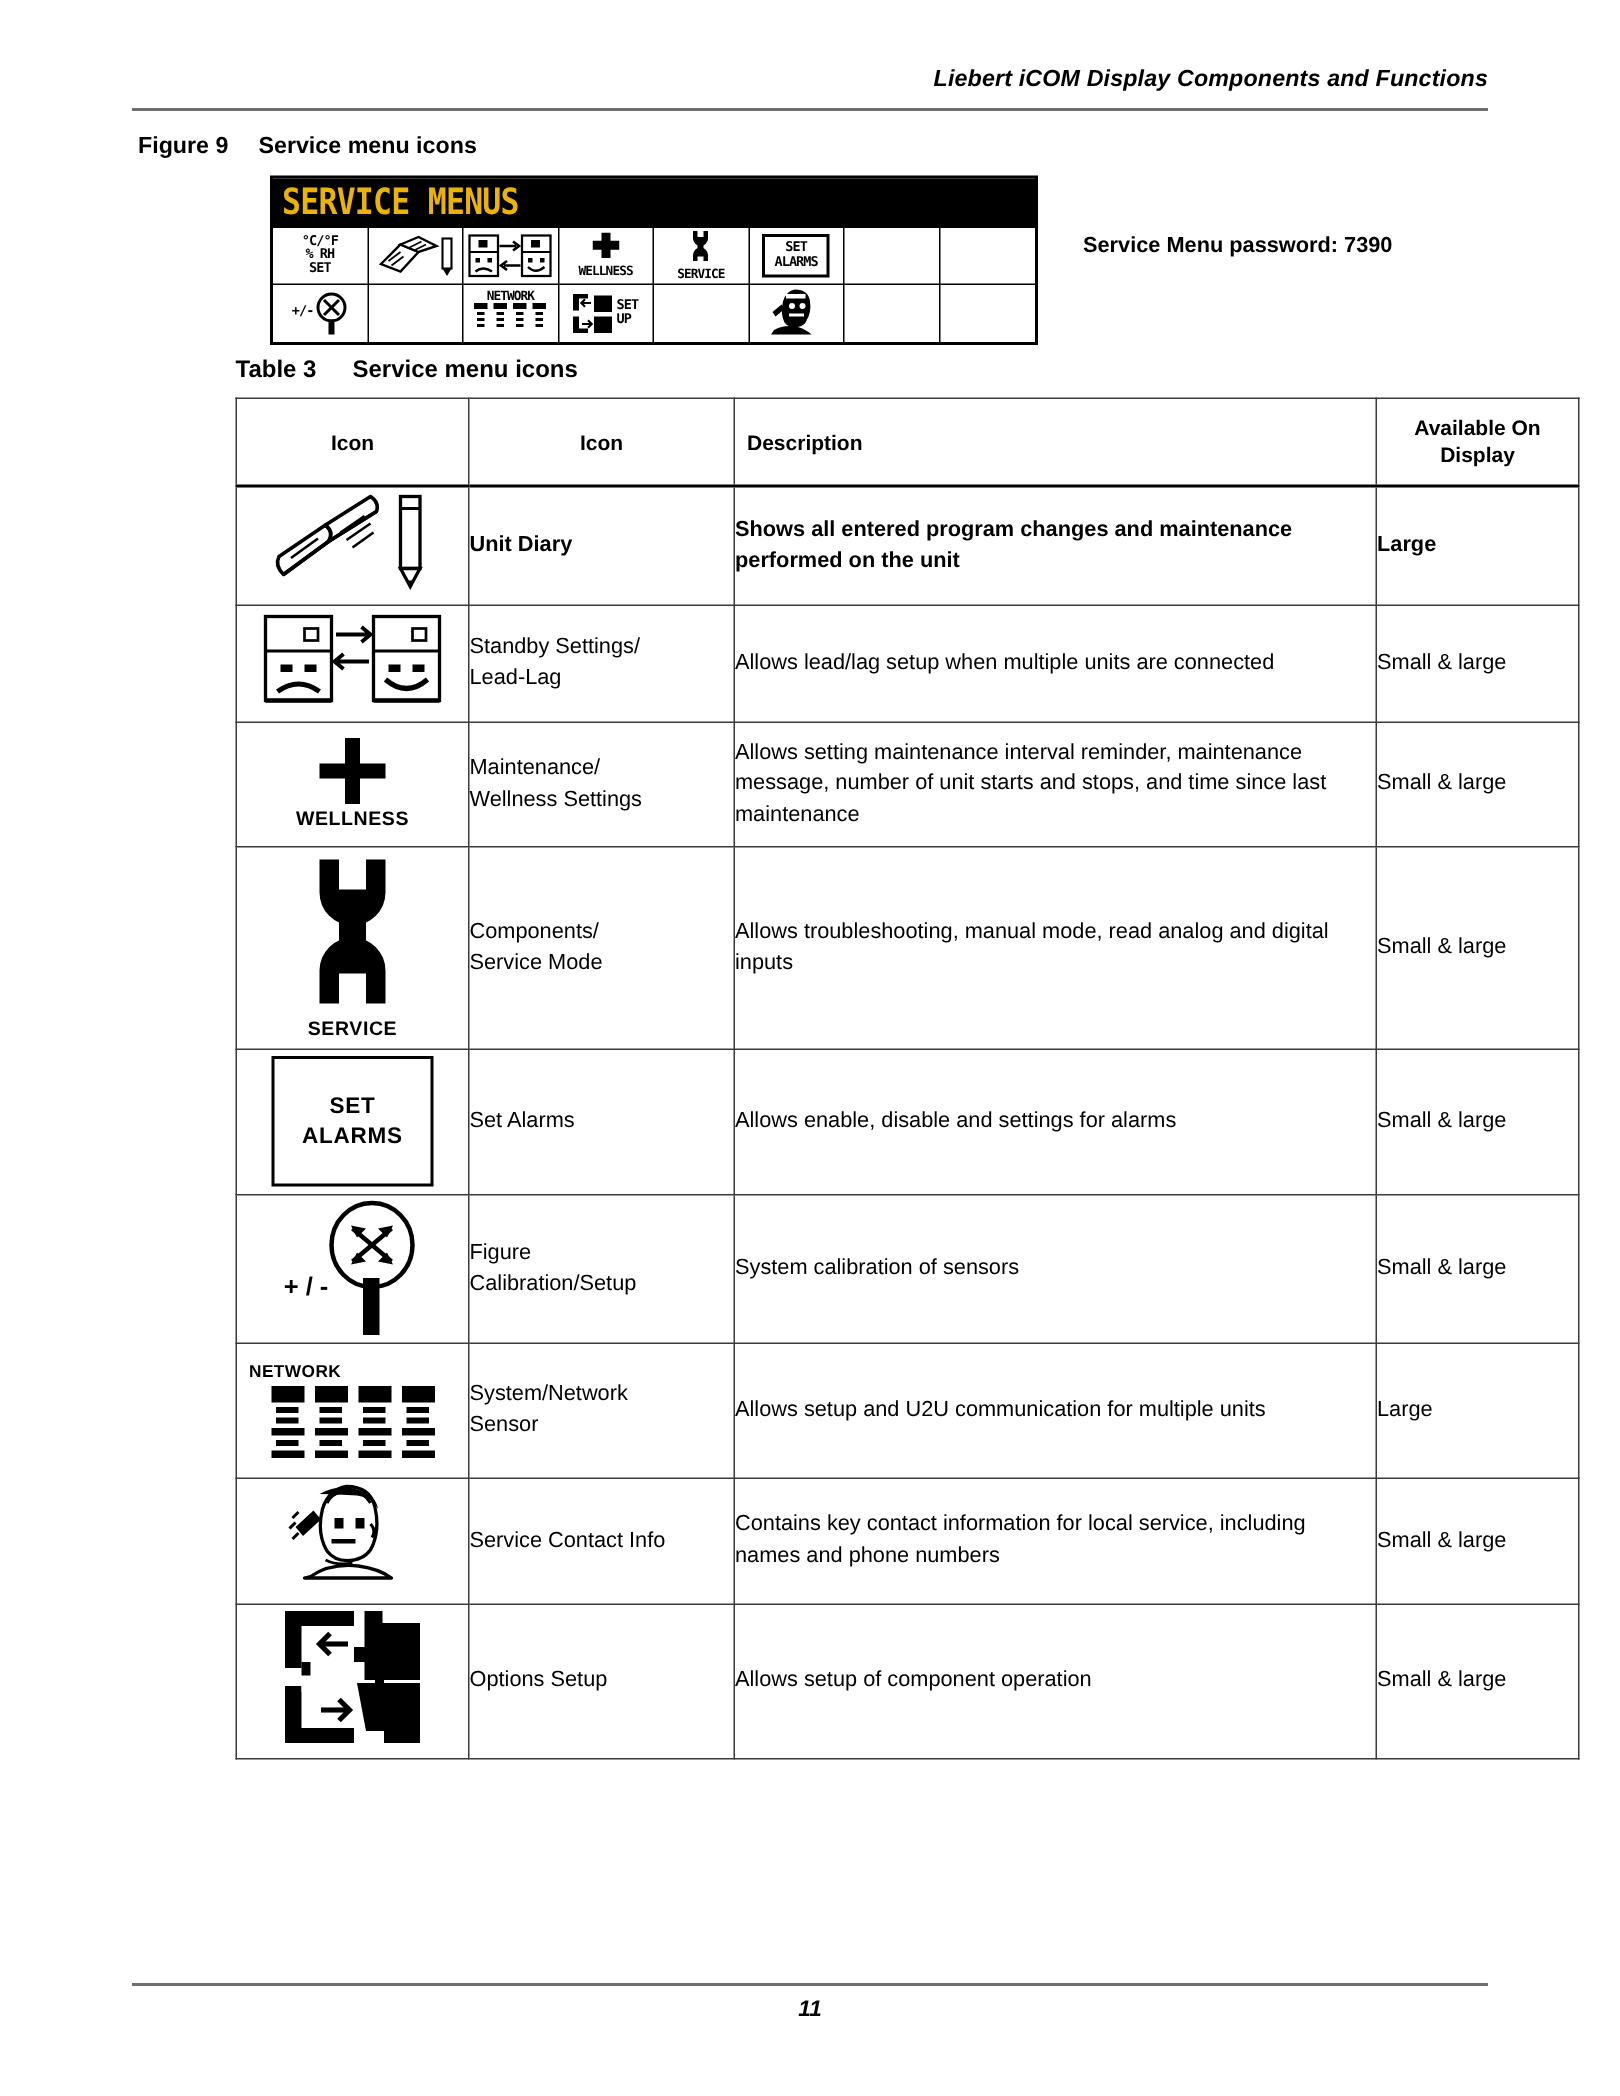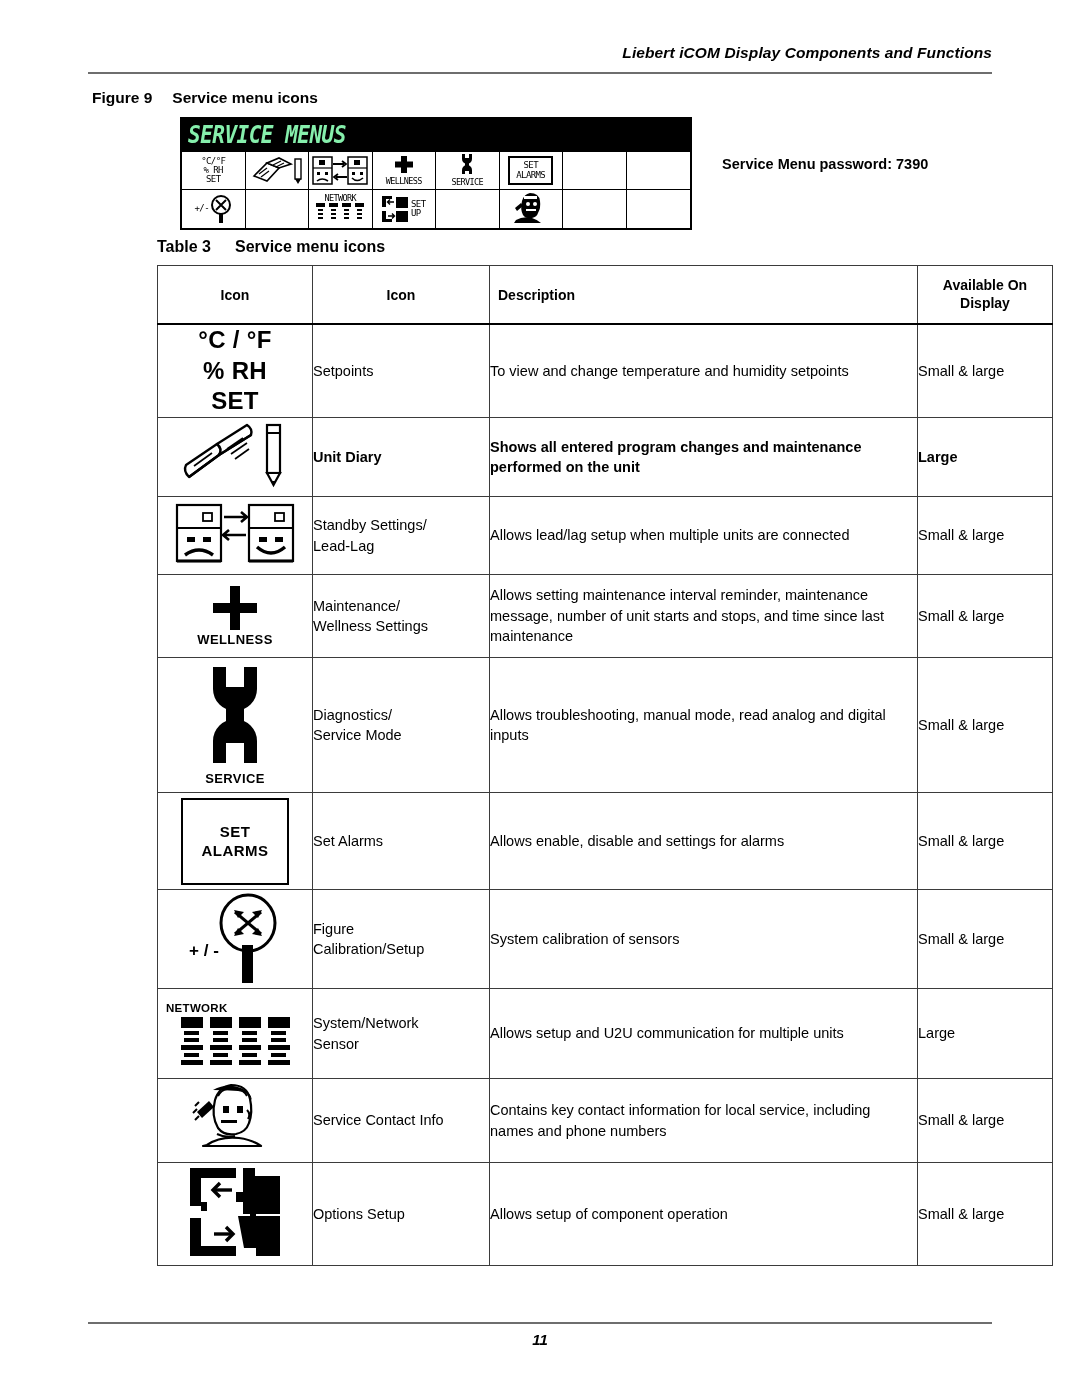--- a/index.html
+++ b/index.html
@@ -56,26 +56,25 @@
     top: 117px;
     width: 512px;
     height: 113px;
     border: 2px solid #000;
     box-sizing: border-box;
     background: #fff;
   }
   .lcd-title {
     height: 33px;
     background: #000;
-    color: #86efac;
+    color: #eab308;
     display: flex;
     align-items: center;
     padding-left: 6px;
     box-sizing: border-box;
-    font-style: italic;
   }
   .lcd-title span {
     font-family: "DejaVu Sans Mono", monospace;
     font-size: 21px;
     font-weight: bold;
     letter-spacing: -0.5px;
     line-height: 1;
     transform: scaleY(1.15);
     transform-origin: left center;
   }
@@ -92,21 +91,21 @@
     overflow: hidden;
     display: flex;
     align-items: center;
     justify-content: center;
     box-sizing: border-box;
   }
   .lcd-cell:nth-child(8n) { border-right: none; }
   .lcd-grid > .lcd-cell:nth-child(n+9) { border-bottom: none; }
   .lcd-mono {
     font-family: "DejaVu Sans Mono", monospace;
-    font-weight: normal;
+    font-weight: bold;
     line-height: 1.02;
     text-align: center;
     letter-spacing: -0.6px;
   }
 
   
   .password-note {
     position: absolute;
     left: 722px;
     top: 156px;
@@ -420,32 +419,20 @@
       <th class="c-name">Icon</th>
       <th class="c-desc">Description</th>
       <th class="c-avail">
         <div>Available On</div>
         <div>Display</div>
       </th>
     </tr>
   </thead>
   <tbody>
 
-    <tr style="height:93px;">
-      <td class="cell-icon">
-        <div class="ico ico-setpoints">
-          <div>°C / °F</div>
-          <div>% RH</div>
-          <div>SET</div>
-        </div>
-      </td>
-      <td class="cell-name">Setpoints</td>
-      <td class="cell-desc">To view and change temperature and humidity setpoints</td>
-      <td class="cell-avail">Small &amp; large</td>
-    </tr>
 
     <tr style="height:79px;font-weight:bold;">
       <td class="cell-icon">
         <svg width="108" height="68" viewBox="0 0 108 68">
           <g fill="#fff" stroke="#000" stroke-width="2.4" stroke-linejoin="round">
             <path d="M5 44 Q2 50 8 56 L38 34 Q42 28 36 23 Z"></path>
             <path d="M36 23 Q42 28 38 34 L70 14 Q72 8 66 4 Z"></path>
             <path d="M8 56 L38 34 L70 14" fill="none"></path>
           </g>
           <g stroke="#000" stroke-width="1.7" fill="none">
@@ -511,21 +498,21 @@
     <tr style="height:135px;">
       <td class="cell-icon">
         <svg width="64" height="100" viewBox="0 0 64 100">
           <path d="M10 2 v22 a22 22 0 0 0 44 0 V2 h-13 v20 h-18 V2 Z" fill="#000"></path>
           <rect x="23" y="36" width="18" height="28" fill="#000"></rect>
           <path d="M10 98 v-22 a22 22 0 0 1 44 0 v22 h-13 v-20 h-18 v20 Z" fill="#000"></path>
         </svg>
         <div class="ico-label">SERVICE</div>
       </td>
       <td class="cell-name">
-        <div>Diagnostics/</div>
+        <div>Components/</div>
         <div>Service Mode</div>
       </td>
       <td class="cell-desc">Allows troubleshooting, manual mode, read analog and digital inputs</td>
       <td class="cell-avail">Small &amp; large</td>
     </tr>
 
     <tr style="height:97px;">
       <td class="cell-icon">
         <div class="ico-box-alarms">
           <div>SET</div>

